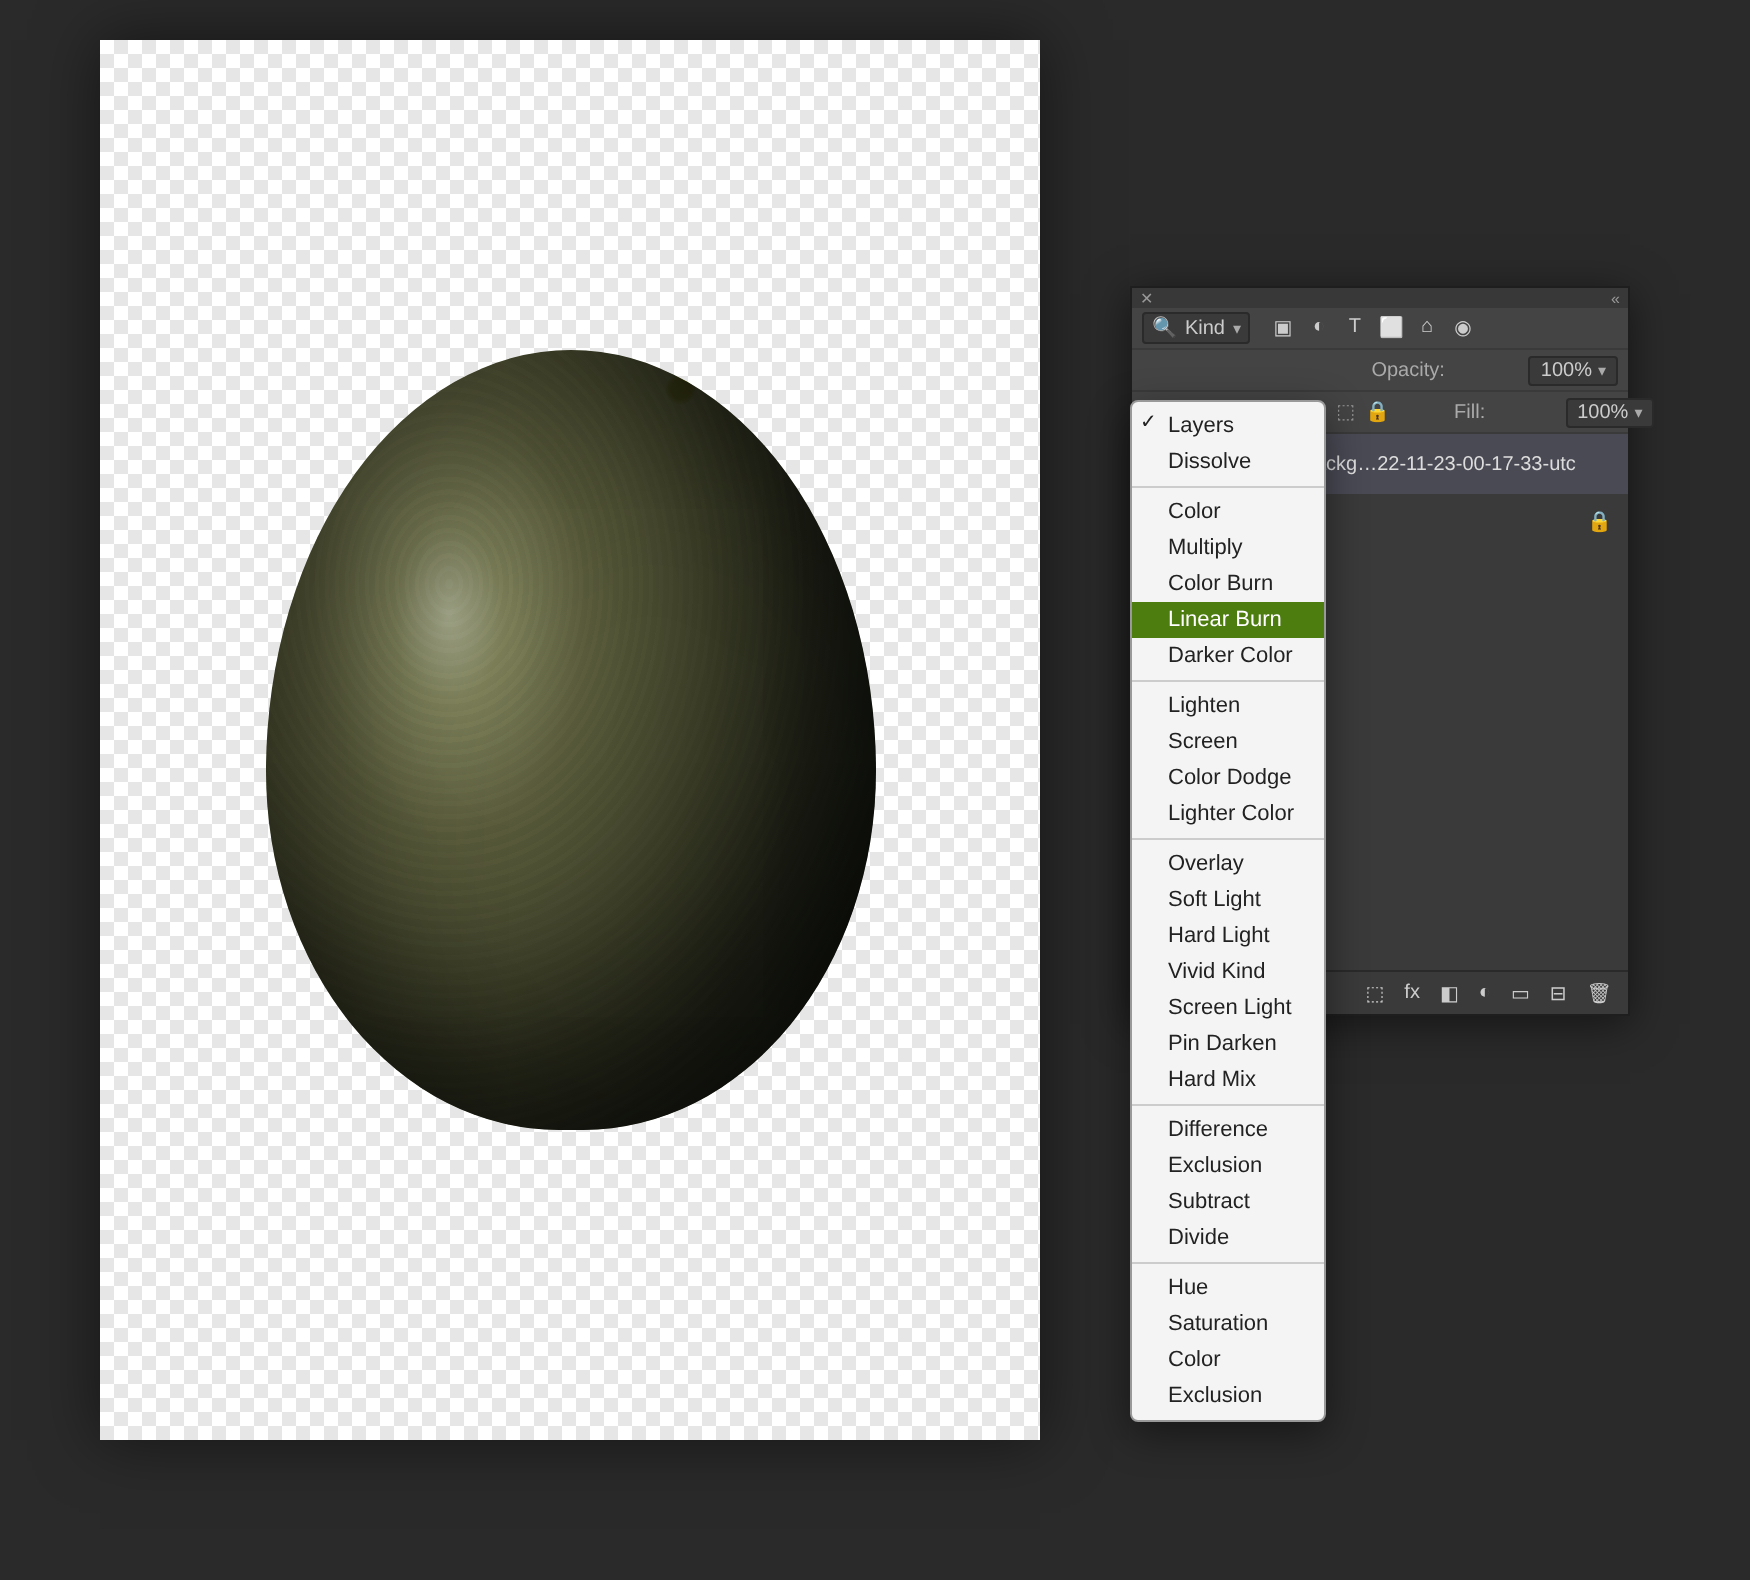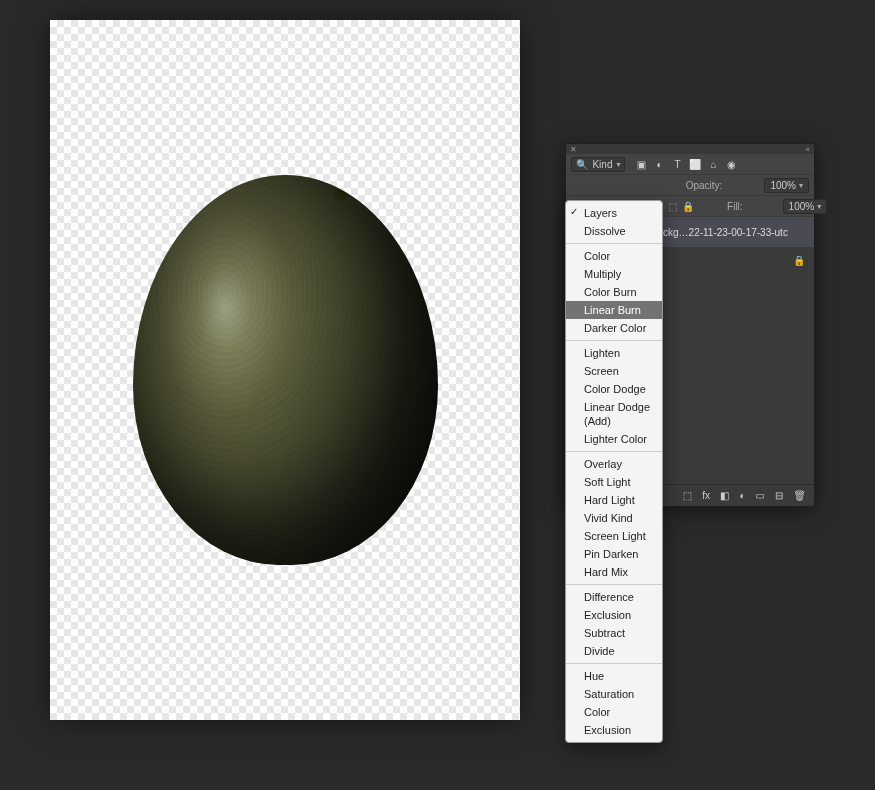--- a/index.html
+++ b/index.html
@@ -188,21 +188,21 @@
     .menu-item {
       padding:2px 10px 2px 18px;
       position:relative;
       cursor:pointer;
       line-height:14px;
     }
     .menu-item.checked::before {
       content:"✓"; position:absolute; left:4px; top:1px; font-size:10px;
     }
     .menu-item.hl {
-      background:#737373; color:#fff;
+      background:#4d7c0f; color:#fff;
     }
     .menu-sep { height:1px; background:#ccc; margin:3px 0; }
   </style>
 </head>
 <body>
 
 <div class="canvas-wrap">
   <div class="egg"></div>
 </div>
 
@@ -282,21 +282,20 @@
     <div class="menu-sep"></div>
     <div class="menu-item">Color</div>
     <div class="menu-item">Multiply</div>
     <div class="menu-item">Color Burn</div>
     <div class="menu-item hl">Linear Burn</div>
     <div class="menu-item">Darker Color</div>
     <div class="menu-sep"></div>
     <div class="menu-item">Lighten</div>
     <div class="menu-item">Screen</div>
     <div class="menu-item">Color Dodge</div>
-    <div class="menu-item">Linear Dodge (Add)</div>
     <div class="menu-item">Lighter Color</div>
     <div class="menu-sep"></div>
     <div class="menu-item">Overlay</div>
     <div class="menu-item">Soft Light</div>
     <div class="menu-item">Hard Light</div>
     <div class="menu-item">Vivid Kind</div>
     <div class="menu-item">Screen Light</div>
     <div class="menu-item">Pin Darken</div>
     <div class="menu-item">Hard Mix</div>
     <div class="menu-sep"></div>

